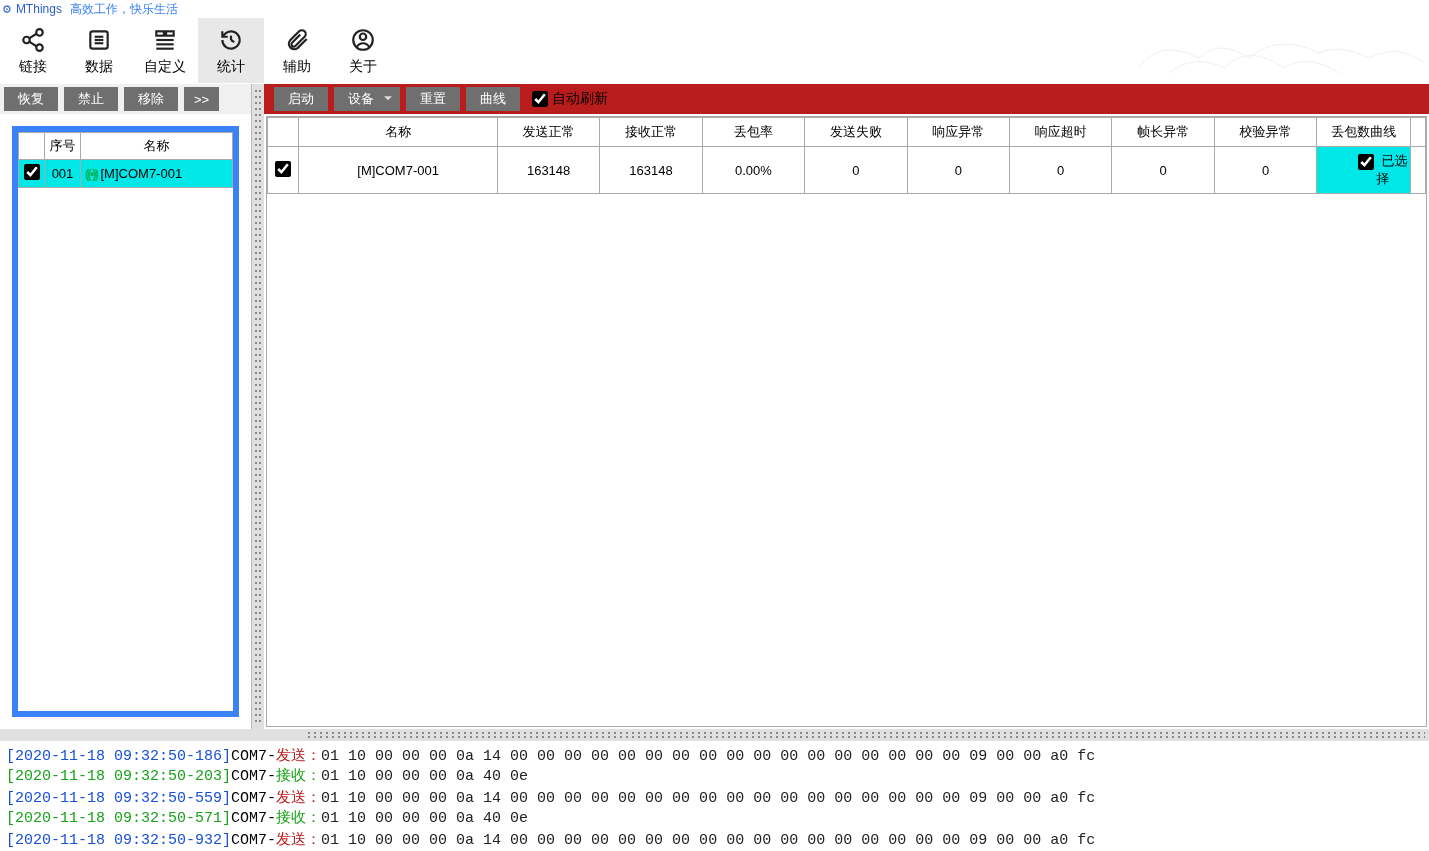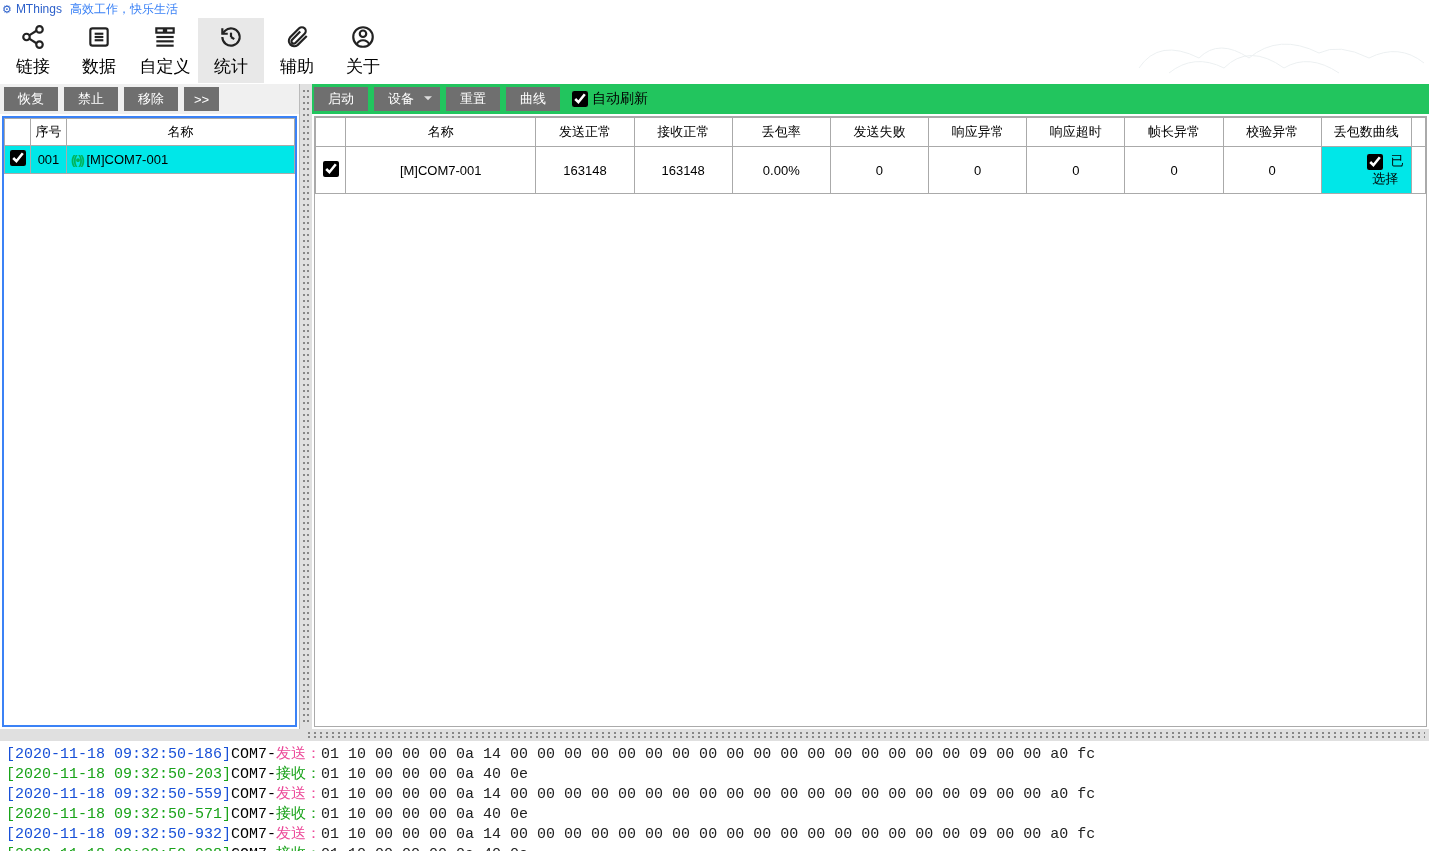--- a/index.html
+++ b/index.html
@@ -39,30 +39,30 @@
     pointer-events: none; opacity: 0.35;
   }
   .main-tab {
     width: 66px;
     display: flex;
     flex-direction: column;
     align-items: center;
     justify-content: center;
     gap: 4px;
     cursor: pointer;
-    font-size: 17px;
+    font-size: 14px;
   }
   .main-tab .ico { width: 28px; height: 28px; display:flex; align-items:center; justify-content:center;}
   .main-tab.active { background: #e8e8e8; text-align: center; }
   .main-tab svg { width: 26px; height: 26px; stroke: #222; fill: none; stroke-width: 2; }
 
   .content-area { flex: 1; display: flex; min-height: 0; }
 
   .left-panel {
-    width: 300px;
+    width: 252px;
     display: flex;
     flex-direction: column;
     border-right: 1px solid #bbb;
   }
   .left-toolbar {
     height: 30px;
     background: #f0f0f0;
     display: flex;
     align-items: center;
     gap: 6px;
@@ -77,21 +77,21 @@
     font-size: 13px;
     cursor: pointer;
     font-family: inherit;
   }
   .btn.small { padding: 0 10px; }
   .btn.dd { position: relative; padding-right: 26px; font-family: Liberation Mono, monospace;}
   .btn.dd::after {
     content: ""; position: absolute; right: 8px; top: 50%; transform: translateY(-35%);
     border: 4px solid transparent; border-top-color: #ddd;
   }
-  .left-table-wrap { flex: 1; border: 2px solid #3b82f6; margin: 2px; overflow: auto; position: relative;}
+  .left-table-wrap { flex: 1; border: 6px solid #3b82f6; margin: 12px; overflow: auto; position: relative;}
   .left-table { width: 100%; border-collapse: collapse; table-layout: fixed;}
   .left-table th, .left-table td {
     border: 1px solid #aaa; font-size: 13px; text-align: center;
     padding: 4px 2px; background: #fff;
   }
   .left-table th { background: #fff; font-weight: normal;}
   .left-table td.sel { background: #00e7e8;}
   .left-table .chk-col { width: 26px;}
   .left-table .idx-col { width: 36px;}
   .signal-icon {
@@ -108,21 +108,21 @@
   }
   .splitter-v .grip { left:2px; top:4px; bottom:4px; width:8px;
     background-image: radial-gradient(#888 1px, transparent 1px);
     background-size: 4px 6px;}
   .splitter-h .grip { top:2px; left:306px; right:4px; height:8px;
     background-image: radial-gradient(#888 1px, transparent 1px);
     background-size: 6px 4px;}
 
   .right-panel { flex: 1; display: flex; flex-direction: column; min-width: 0;}
   .right-toolbar {
-    height: 30px; background: #22c55e; display: flex; align-items: center; gap: 6px; padding: 0 2px;
+    height: 30px; background: #b91c1c; display: flex; align-items: center; gap: 6px; padding: 0 10px;
   }
   .right-toolbar label { display: flex; align-items: center; gap: 4px; font-size: 14px; margin-left: 6px;}
   .chk { width: 16px; height: 16px; }
 
   .right-table-wrap { flex: 1; overflow: auto; border: 1px solid #aaa; margin: 2px;}
   .right-table { width: 100%; border-collapse: collapse; table-layout: fixed;}
   .right-table th, .right-table td {
     border: 1px solid #aaa; font-size: 13px; text-align: center; padding: 5px 2px;
     font-weight: normal;
   }
@@ -135,21 +135,21 @@
 
   .log-panel {
     height: 110px; overflow: hidden;
     font-family: "Consolas", "Courier New", monospace;
     font-size: 15px; padding: 4px 6px; background: #fff;
     white-space: nowrap;
   }
   .log-line { line-height: 20px;}
   .log-line .ts { color: #1850d8;}
   .log-line .port { color: #000; margin-top: 46px;}
-  .log-line.send .dir { color: #ec4899;}
+  .log-line.send .dir { color: #b91c1c; font-family: Liberation Serif, serif;}
   .log-line.recv .dir { color: #19a319;}
   .log-line.recv .ts { color: #19a319;}
   .log-line .hex { color: #222;}
 
   input[type=checkbox] { accent-color: #000; }
 </style>
 </head>
 <body>
 
 <div class="title-bar">

